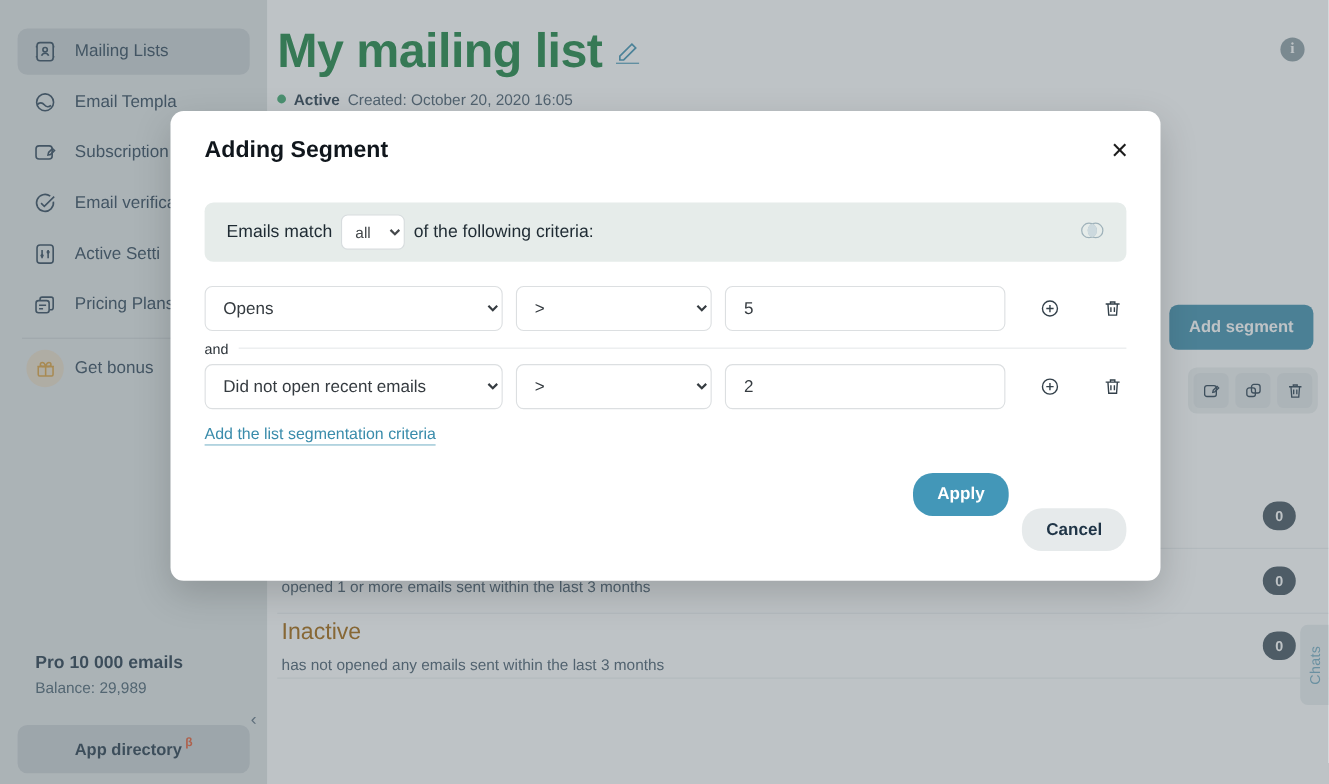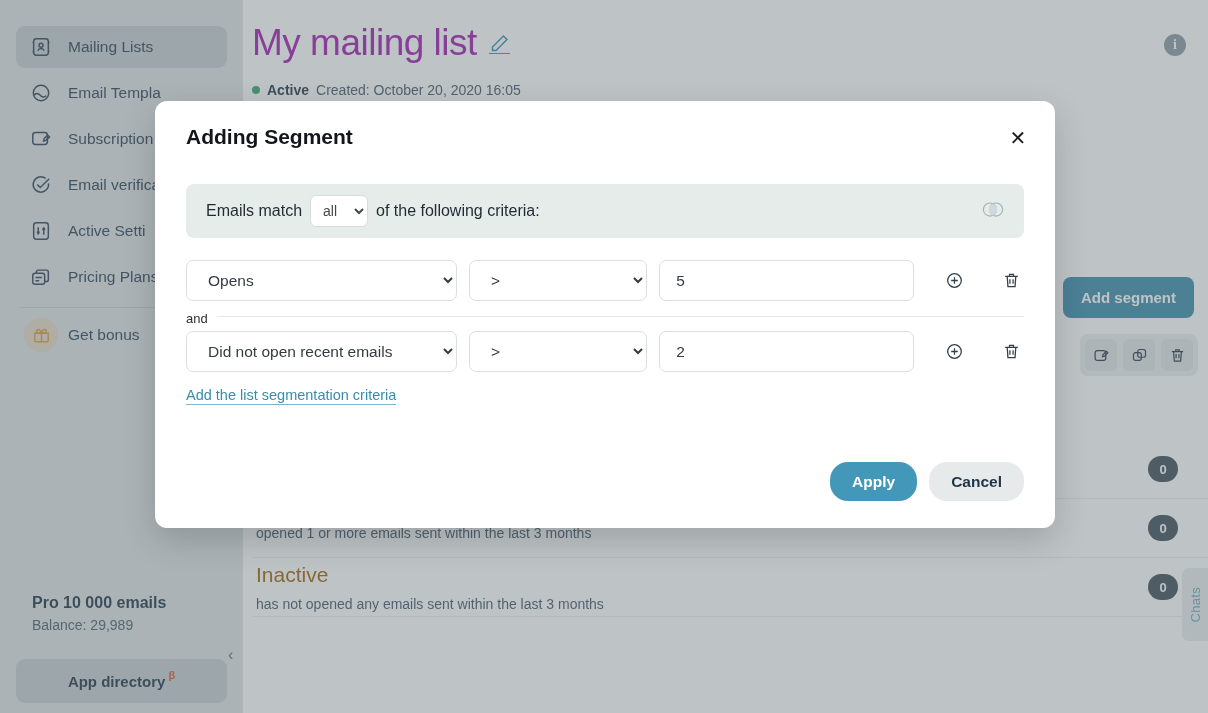--- a/index.html
+++ b/index.html
@@ -45,21 +45,21 @@
     display: flex; align-items: center; justify-content: center; gap: 3px;
     color: #1f3446; font-size: 15px; font-weight: 700;
   }
   .beta { color: #e4572e; font-size: 11px; align-self: flex-start; margin-top: 10px; }
   .collapse-arrow {
     position: absolute; left: 228px; top: 646px; color: #5d7180; font-size: 16px;
   }
 
   .main { position: absolute; left: 243px; top: 0; right: 0; height: 713px; background: #fff; }
   .page-title-row { position: absolute; left: 9px; top: 22px; display: flex; align-items: center; gap: 12px; }
-  .page-title { font-size: 37px; font-weight: 400; color: #a21caf; letter-spacing: -0.5px; }
+  .page-title { font-size: 44px; font-weight: 700; color: #15803d; letter-spacing: -0.5px; }
   .edit-pencil { color: #3a8fb0; width: 21px; height: 21px; border-bottom: 1.5px solid #3a8fb0; }
   .status-row { position: absolute; left: 9px; top: 82px; display: flex; align-items: center; gap: 7px; font-size: 14px; }
   .dot { width: 8px; height: 8px; border-radius: 50%; background: #3aa86b; }
   .status-active { font-weight: 700; color: #1f3446; }
   .status-created { color: #44596a; }
   .info-icon {
     position: absolute; right: 22px; top: 34px; width: 22px; height: 22px;
     border-radius: 50%; background: #8b9ba3; color: #fff;
     display: flex; align-items: center; justify-content: center;
     font-size: 14px; font-weight: 700; font-family: "Liberation Serif", serif;
@@ -134,21 +134,21 @@
     padding: 0 4px 0 8px;
   }
   .venn { position: absolute; right: 18px; top: 16px; width: 26px; height: 22px; }
 
   .crit-rows { position: absolute; left: 31px; top: 151px; width: 838px; }
   .crit-row { display: flex; align-items: center; gap: 12px; padding: 8px 0; }
   .sel-field, .txt-field {
     height: 41px; border: 1px solid #dcdfe1; border-radius: 7px;
     background: #fff; color: #353b40; font-size: 15.5px;
     font-family: "Liberation Sans", sans-serif;
-    padding: 0 10px 0 17px;
+    padding: 0 10px 0 12px;
   }
   .sel-field.wide { width: 274px; }
   .sel-field.op { width: 180px; }
   .txt-field { width: 257px; padding-left: 16px; }
   .icon-btn {
     width: 26px; height: 26px; display: flex; align-items: center; justify-content: center;
     color: #33404a;
   }
   .icon-btn.plus { margin-left: 16px; }
   .icon-btn.trash { margin-left: 19px; }
@@ -166,21 +166,21 @@
     padding-bottom: 1px;
   }
   .modal-footer {
     position: absolute; right: 31px; bottom: 27px; display: flex; gap: 12px;
   }
   .btn {
     height: 39px; padding: 0 22px; border: none; border-radius: 18px;
     font-size: 15.5px; font-weight: 700; font-family: "Liberation Sans", sans-serif;
   }
   .btn-apply { background: #4397b8; color: #fff; }
-  .btn-cancel { background: #e6eaeb; color: #1f3446; }
+  .btn-cancel { background: #e6eaeb; color: #1f3446; margin-top: 32px; }
 </style>
 </head>
 <body>
 
 <div id="root">
 
   <div class="page">
 
     <div class="sidebar">
       <div class="nav">

